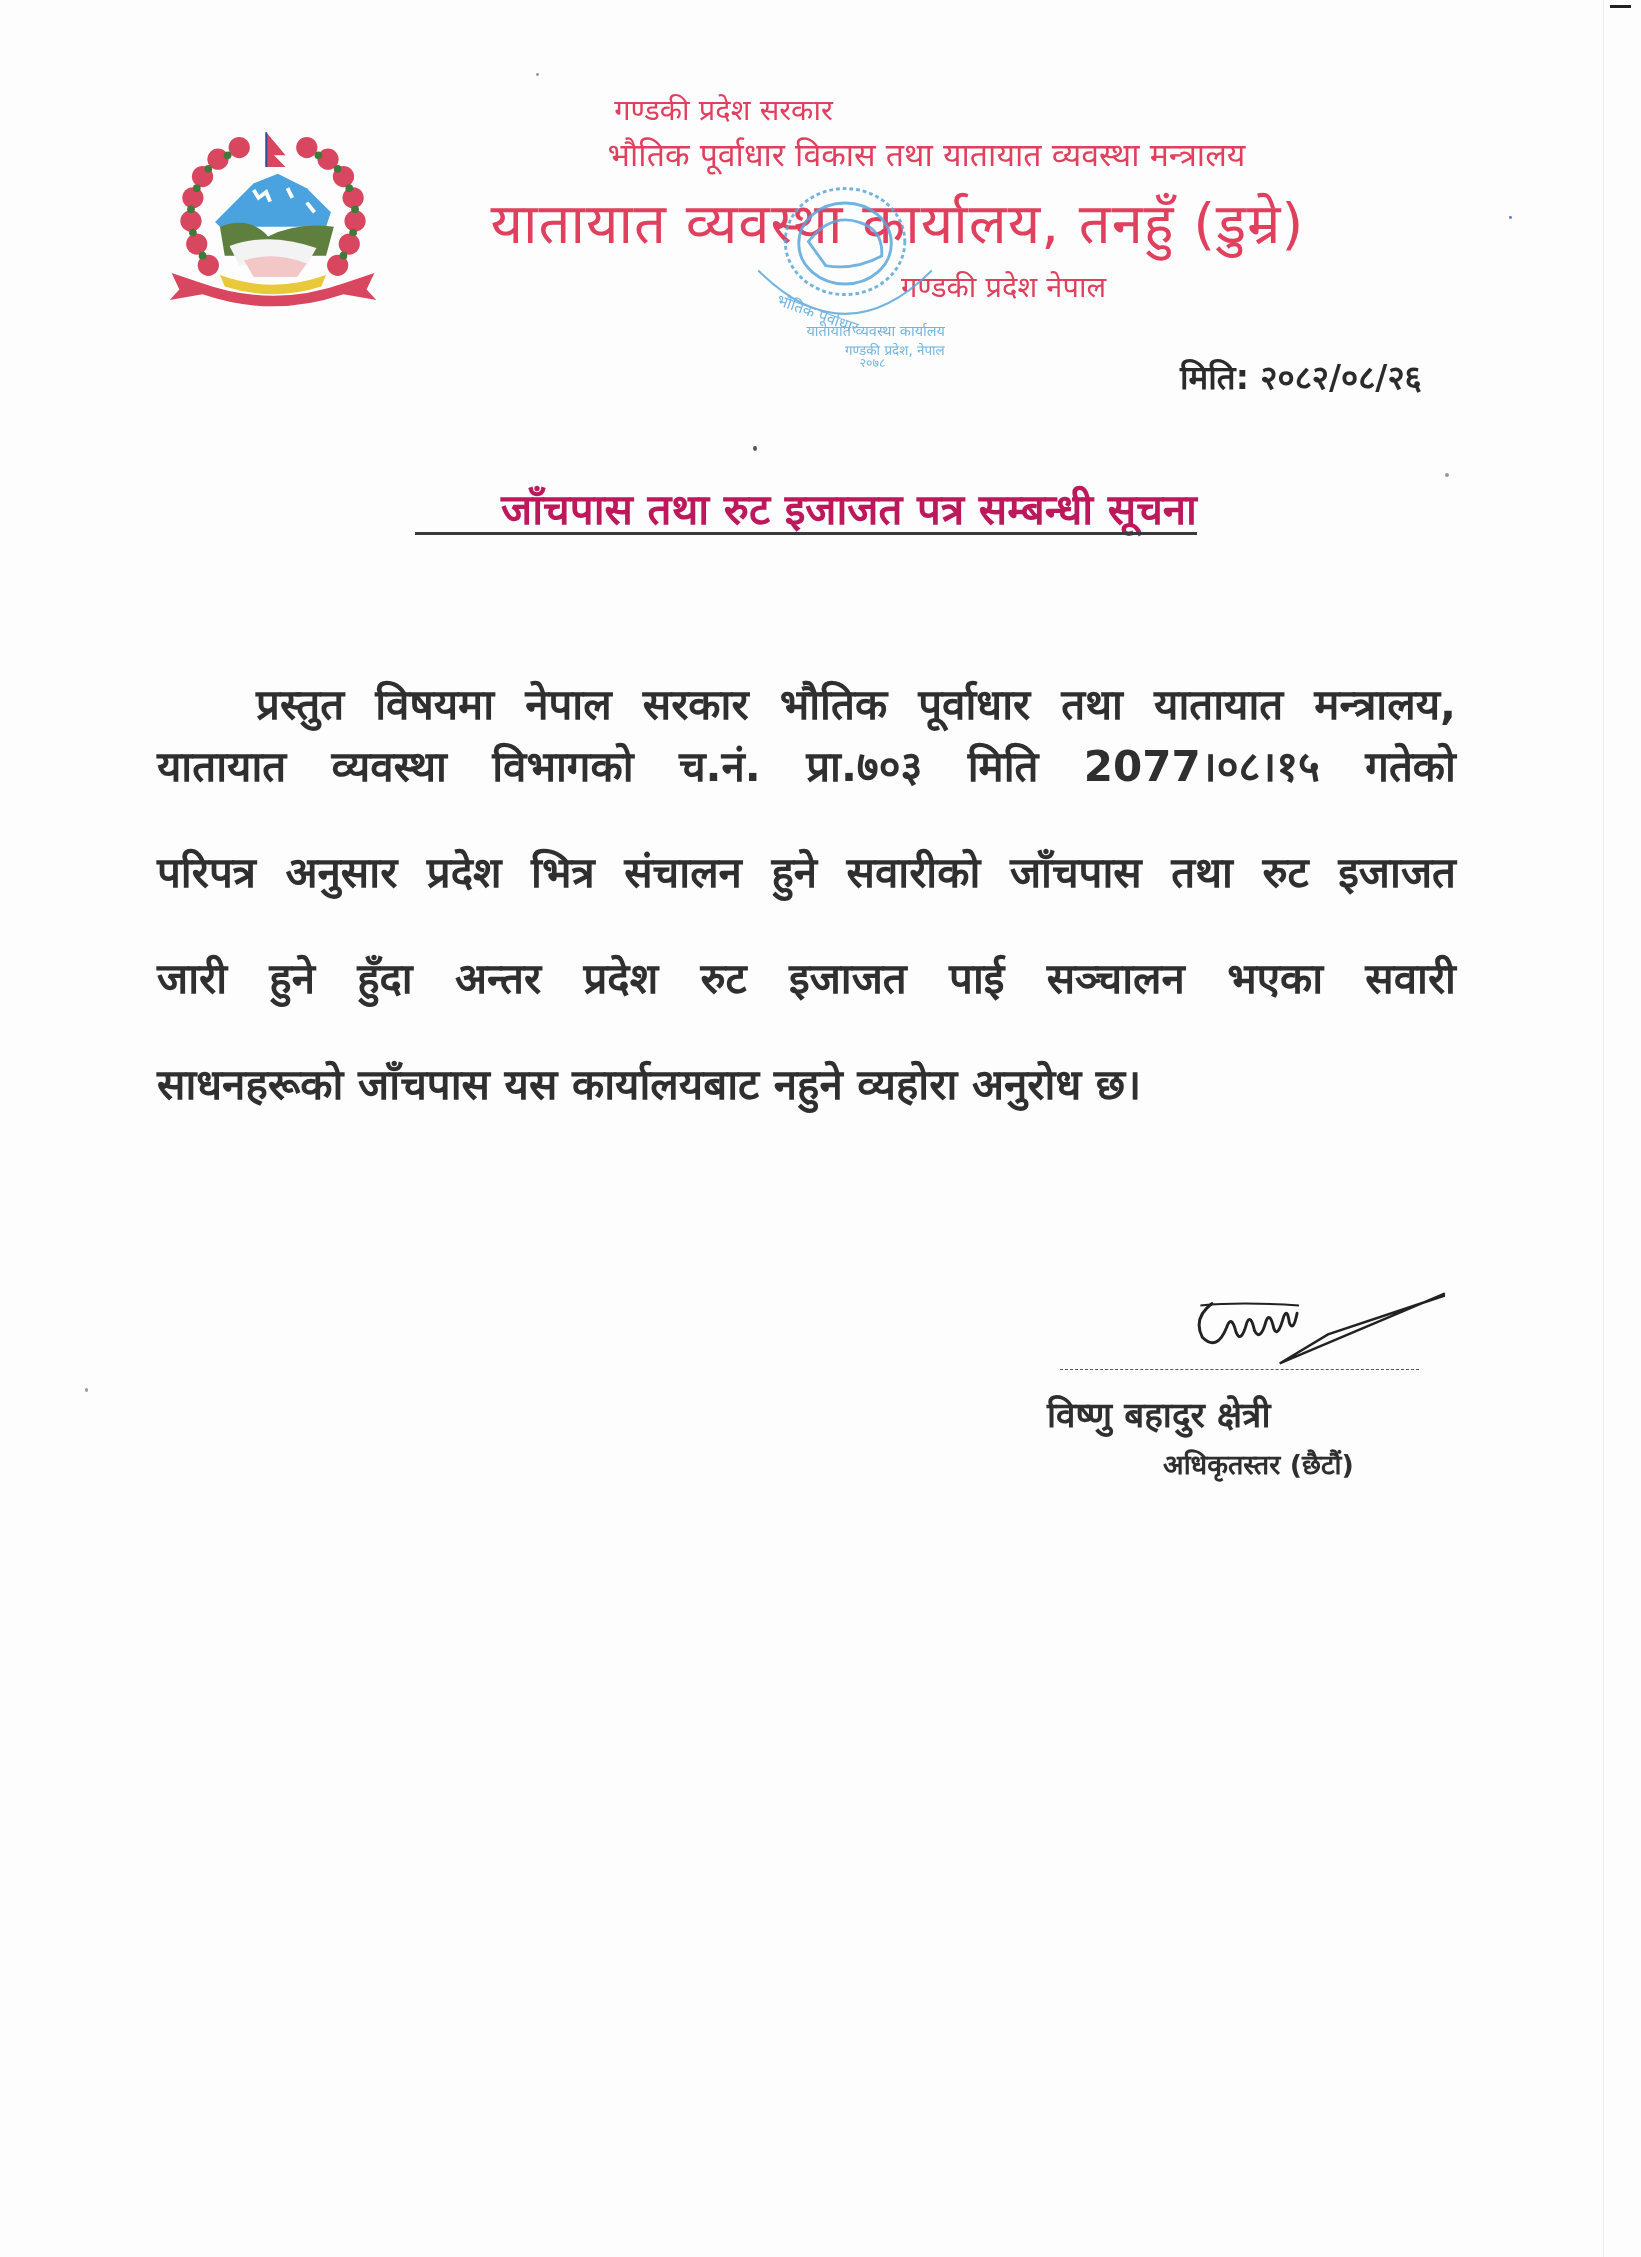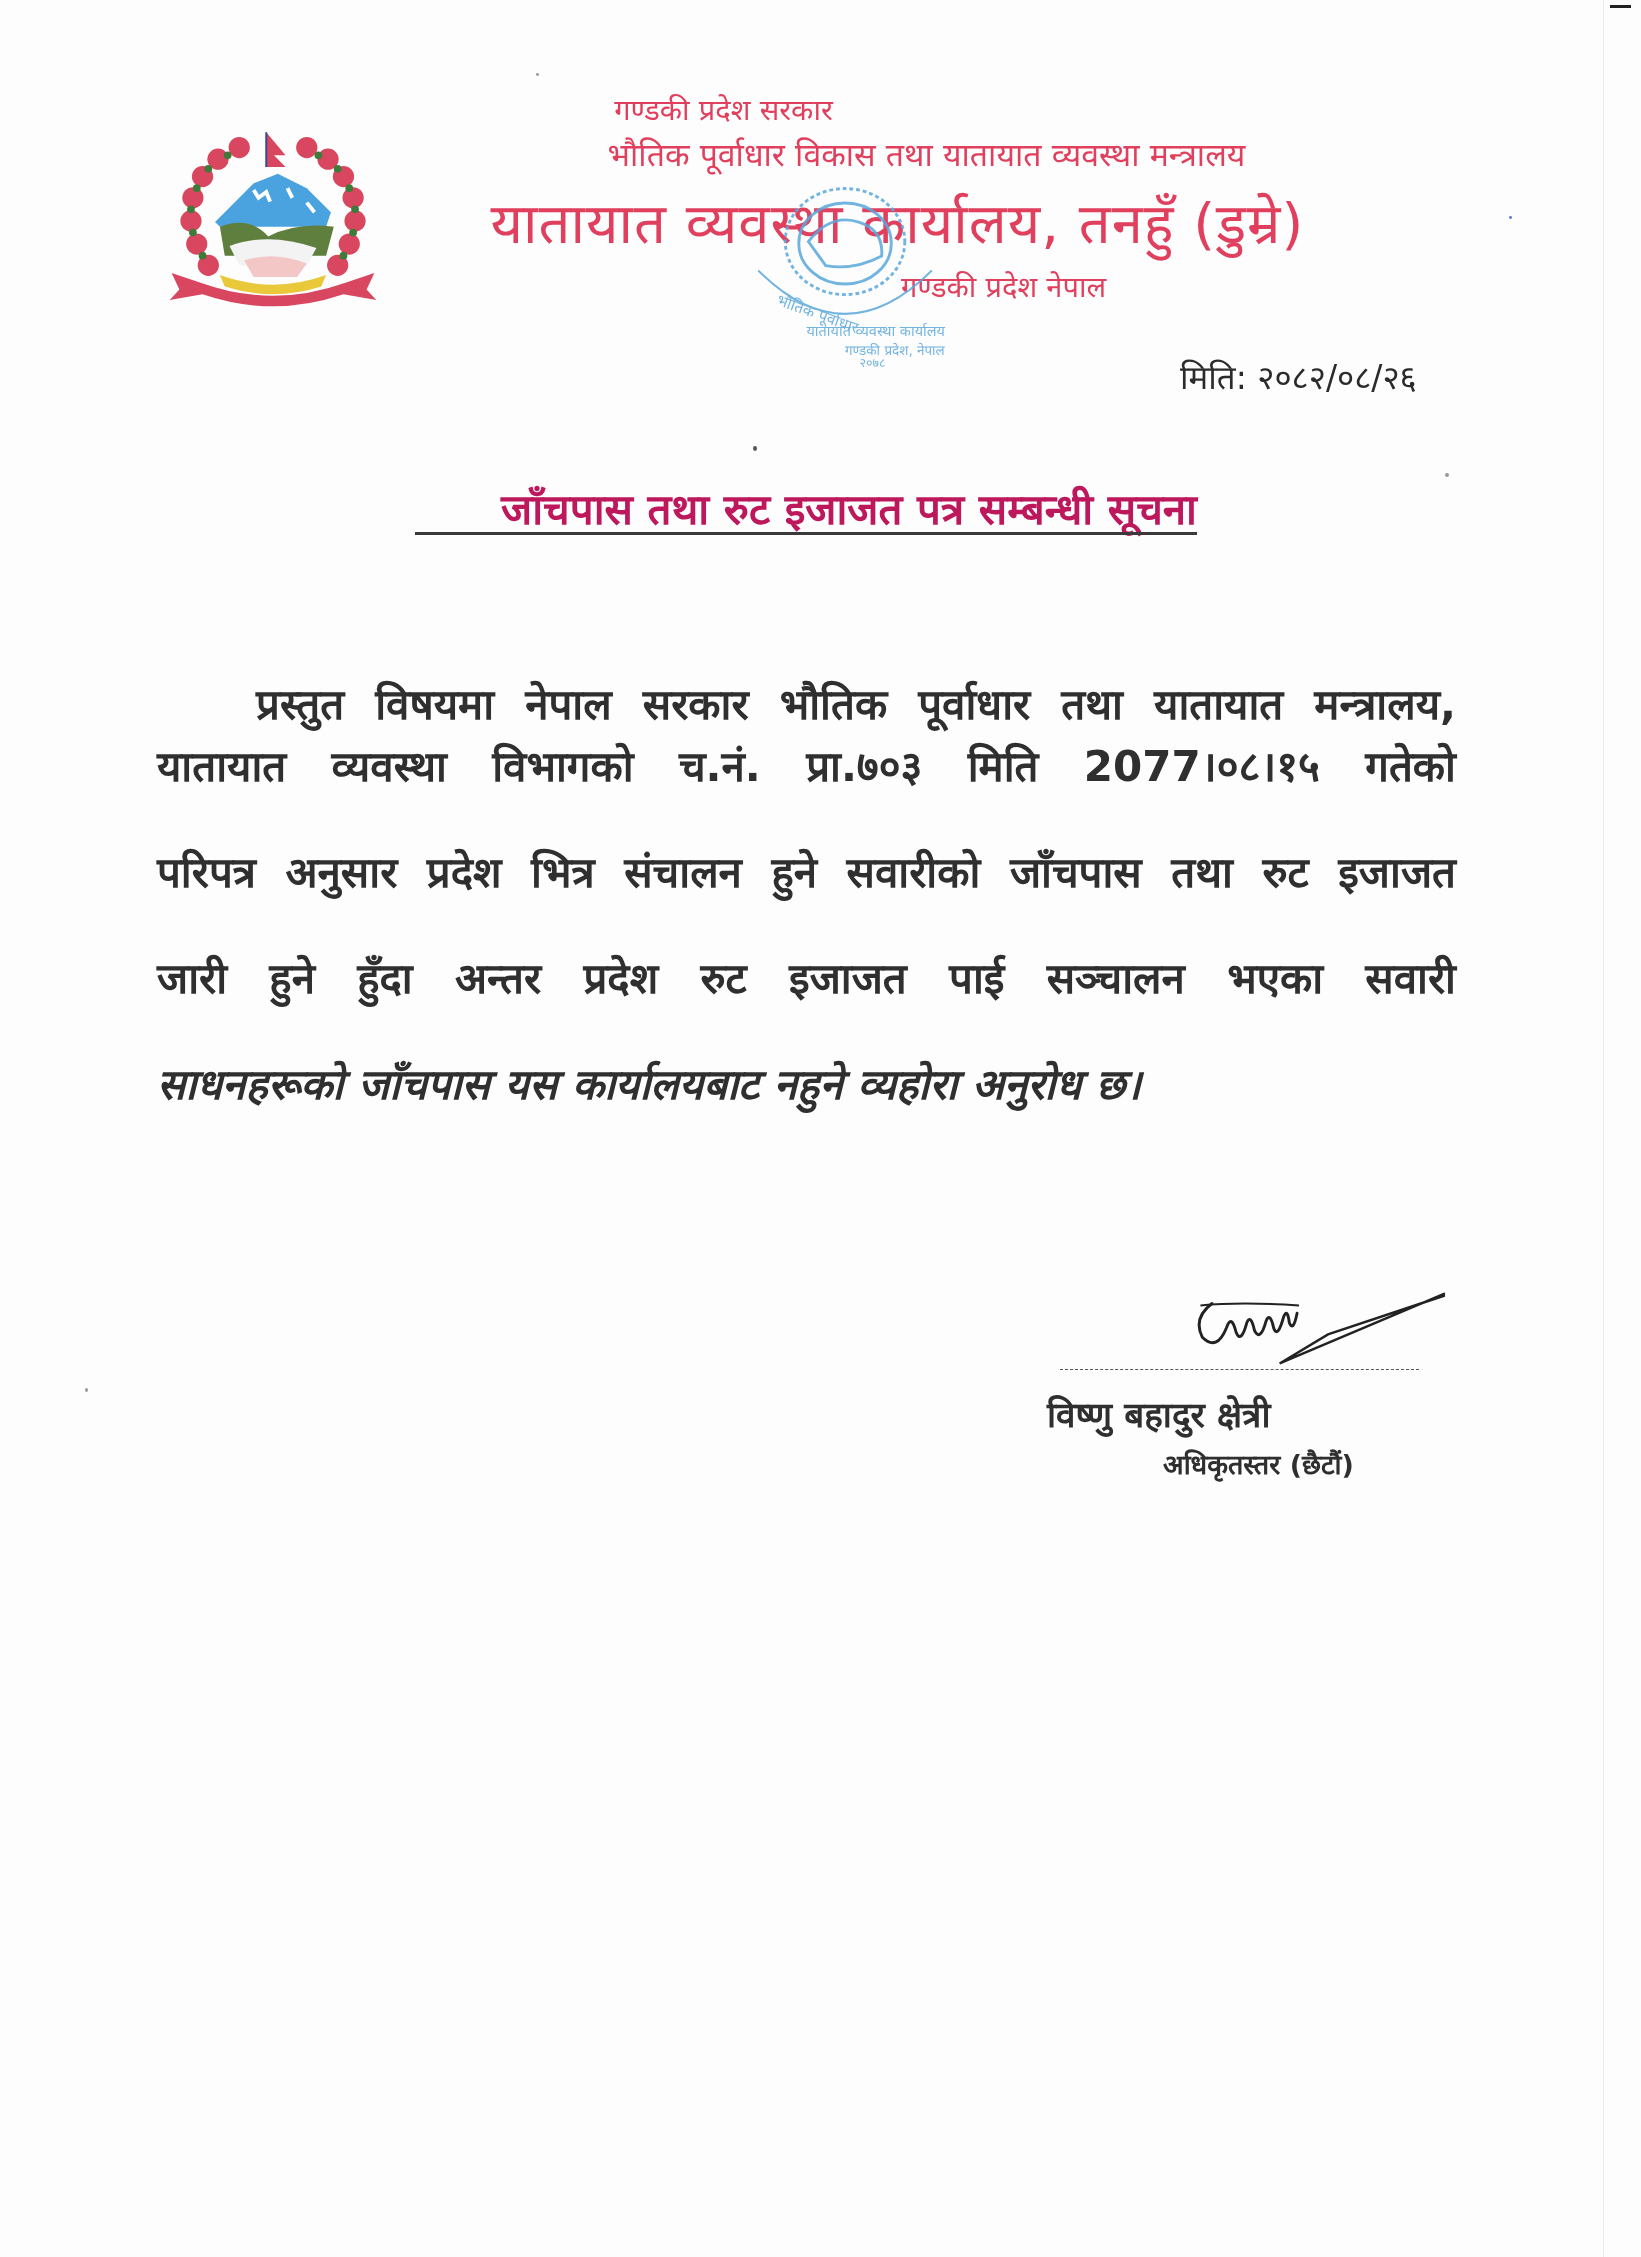--- a/index.html
+++ b/index.html
@@ -16,21 +16,21 @@
     
     .emblem { position: absolute; left: 162px; top: 130px; width: 222px; height: 179px; }
     .lh { position: absolute; color: #e0405d; white-space: nowrap; text-align: center; }
     .lh-1 { left: 0; width: 1641px; top: 89px; font-size: 29px; transform: translateX(-97px); }
     .lh-2 { left: 0; width: 1641px; top: 132px; font-size: 32px; transform: translateX(106px); }
     .lh-3 { left: 0; width: 1641px; top: 183px; font-size: 56px; transform: translateX(77px); letter-spacing: 1px; }
     .lh-4 { left: 0; width: 1641px; top: 266px; font-size: 29px; transform: translateX(183px); }
 
     .stamp { position: absolute; left: 739px; top: 174px; width: 241px; height: 193px; opacity: .85; }
 
-    .date-line { position: absolute; left: 1180px; top: 354px; font-size: 33px; font-weight: normal; color: #2b2b2b; white-space: nowrap; }
+    .date-line { position: absolute; left: 1180px; top: 354px; font-size: 33px; font-weight: bold; color: #2b2b2b; white-space: nowrap; }
 
     .subject { position: absolute; left: 415px; top: 479px; width: 782px; text-align: right; font-size: 42px; font-weight: bold; color: #be185d; white-space: nowrap; }
     .subject-underline { position: absolute; left: 415px; top: 532px; width: 782px; height: 2.9px; background: #3a3a3a; }
 
     .body-line { position: absolute; left: 157px; width: 1299px; font-size: 42px; font-weight: bold; color: #2f2f2f; white-space: nowrap;
       text-align: justify; text-align-last: justify; }
     .body-line.first { left: 256px; width: 1200px; }
     .body-line.last { text-align-last: left; }
 
     .sig-scribble { position: absolute; left: 1183px; top: 1284px; width: 290px; height: 97px; }
@@ -120,21 +120,21 @@
   <span>२०८२/०८/२६</span>
 </div>
 
 <div class="subject">जाँचपास तथा रुट इजाजत पत्र सम्बन्धी सूचना</div>
 <div class="subject-underline"></div>
 
 <div class="body-line first" style="top:630px;margin-top:44px;">प्रस्तुत विषयमा नेपाल सरकार भौतिक पूर्वाधार तथा यातायात मन्त्रालय,</div>
 <div class="body-line" style="top:736px;">यातायात व्यवस्था विभागको च.नं. प्रा.७०३ मिति 2077।०८।१५ गतेको</div>
 <div class="body-line" style="top:842px;">परिपत्र अनुसार प्रदेश भित्र संचालन हुने सवारीको जाँचपास तथा रुट इजाजत</div>
 <div class="body-line" style="top:948px;">जारी हुने हुँदा अन्तर प्रदेश रुट इजाजत पाई सञ्चालन भएका सवारी</div>
-<div class="body-line last" style="top:1054px;font-style:italic;">साधनहरूको जाँचपास यस कार्यालयबाट नहुने व्यहोरा अनुरोध छ।</div>
+<div class="body-line last" style="top:1054px;">साधनहरूको जाँचपास यस कार्यालयबाट नहुने व्यहोरा अनुरोध छ।</div>
 
 <svg class="sig-scribble" viewBox="0 0 300 100">
   <path d="M30,20 Q10,35 20,55 Q35,70 45,45 Q50,30 55,50 Q60,62 66,40 Q70,30 74,48 Q80,60 86,38 Q90,28 94,46 Q98,56 104,34 Q108,24 110,40 Q114,50 118,30" fill="none" stroke="#222" stroke-width="3" stroke-linecap="round"></path>
   <path d="M18,22 Q60,18 120,22" fill="none" stroke="#222" stroke-width="2"></path>
   <path d="M270,10 L100,82 L150,52 L270,12" fill="none" stroke="#222" stroke-width="2.5" stroke-linecap="round"></path>
 </svg>
 <div class="sig-dash"></div>
 <div class="sig-name">विष्णु बहादुर क्षेत्री</div>
 <div class="sig-title">अधिकृतस्तर (छैटौं)</div>
 

